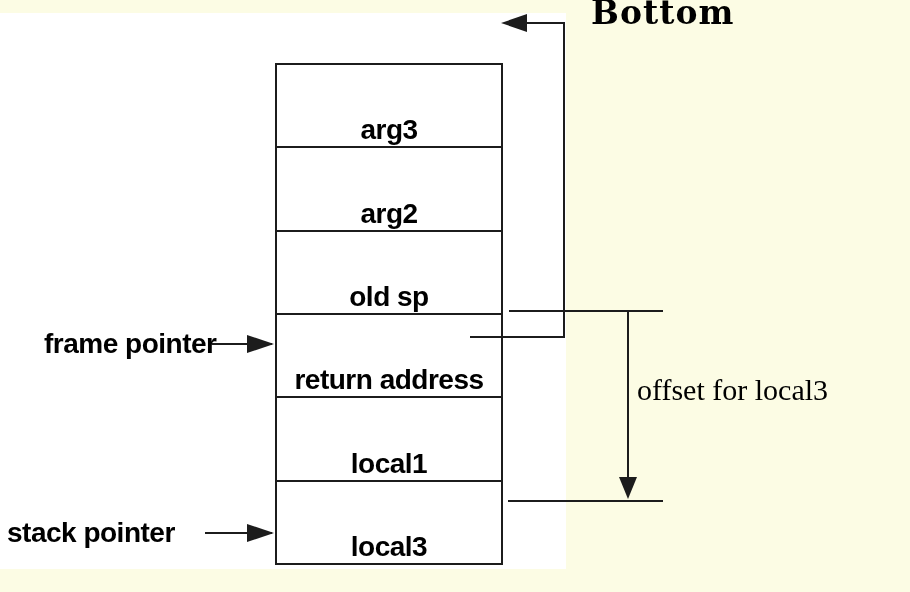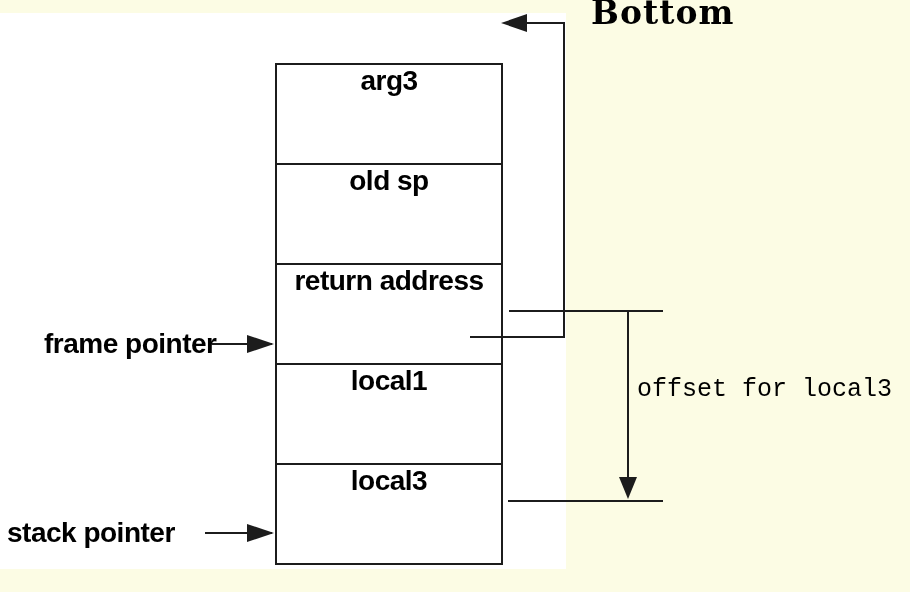--- a/index.html
+++ b/index.html
@@ -21,21 +21,21 @@
     background:var(--panel-bg);
   }
   .stack{
     position:absolute;left:275px;top:63px;width:228px;height:502px;
     border:2px solid var(--line);
     box-sizing:border-box;
     display:flex;flex-direction:column;
     background:var(--panel-bg);
   }
   .cell{
-    flex:1;display:flex;align-items:flex-start;justify-content:center;
+    flex:1;display:flex;align-items:flex-end;justify-content:center;
     border-top:2px solid var(--line);
     box-sizing:border-box;
   }
   .cell:first-child{border-top:none;}
   .cell span{
     font-weight:bold;font-size:28px;letter-spacing:-0.5px;
     white-space:nowrap;
   }
   .ptr-label{
     position:absolute;
@@ -45,40 +45,43 @@
   .ptr-label.frame{left:0;top:329px;padding-left:44px;}
   .ptr-label.stackp{left:7px;top:518px;}
   .bottom-label{
     position:absolute;left:591px;top:-5px;
     font-family:"DejaVu Serif","Liberation Serif",serif;
     font-weight:bold;font-size:33px;line-height:36px;
     letter-spacing:1px;white-space:nowrap;
   }
   .offset-label{
     position:absolute;left:637px;top:371px;
-    font-family:Liberation Mono, monospace;
-    font-size:25px;line-height:38px;white-space:nowrap;
+    font-family:Liberation Serif, serif;
+    font-size:30px;line-height:38px;white-space:nowrap;
   }
   svg.overlay{
     position:absolute;left:0;top:0;width:910px;height:592px;
     pointer-events:none;
   }
   .ln{stroke:var(--line);stroke-width:2;fill:none;}
   .ah{fill:var(--line);stroke:none;}
 </style>
 </head>
 <body>
 
 <div class="page">
 
   <div class="panel"></div>
 
   <div class="stack">
     <div class="cell">
       <span>arg3</span>
+    </div>
+    <div class="cell">
+      <span>arg2</span>
     </div>
     <div class="cell">
       <span>old sp</span>
     </div>
     <div class="cell">
       <span>return address</span>
     </div>
     <div class="cell">
       <span>local1</span>
     </div>

